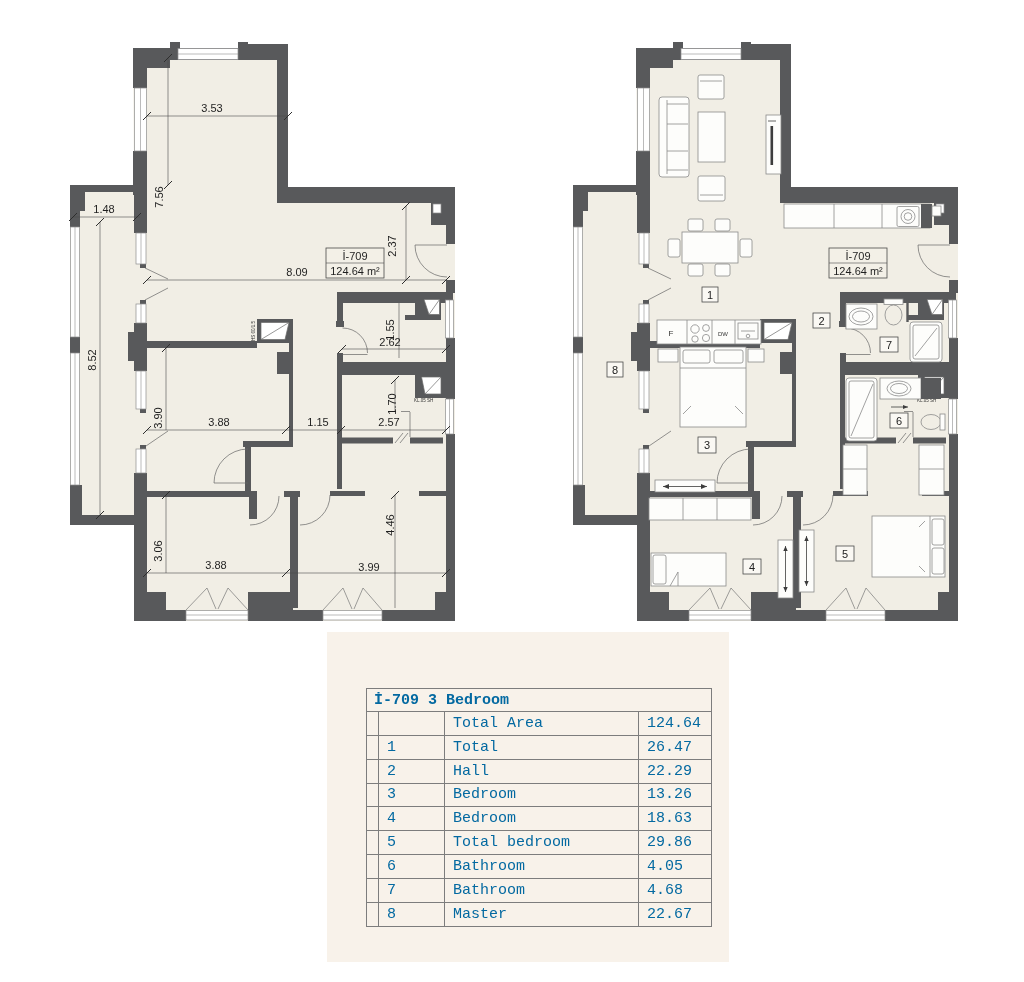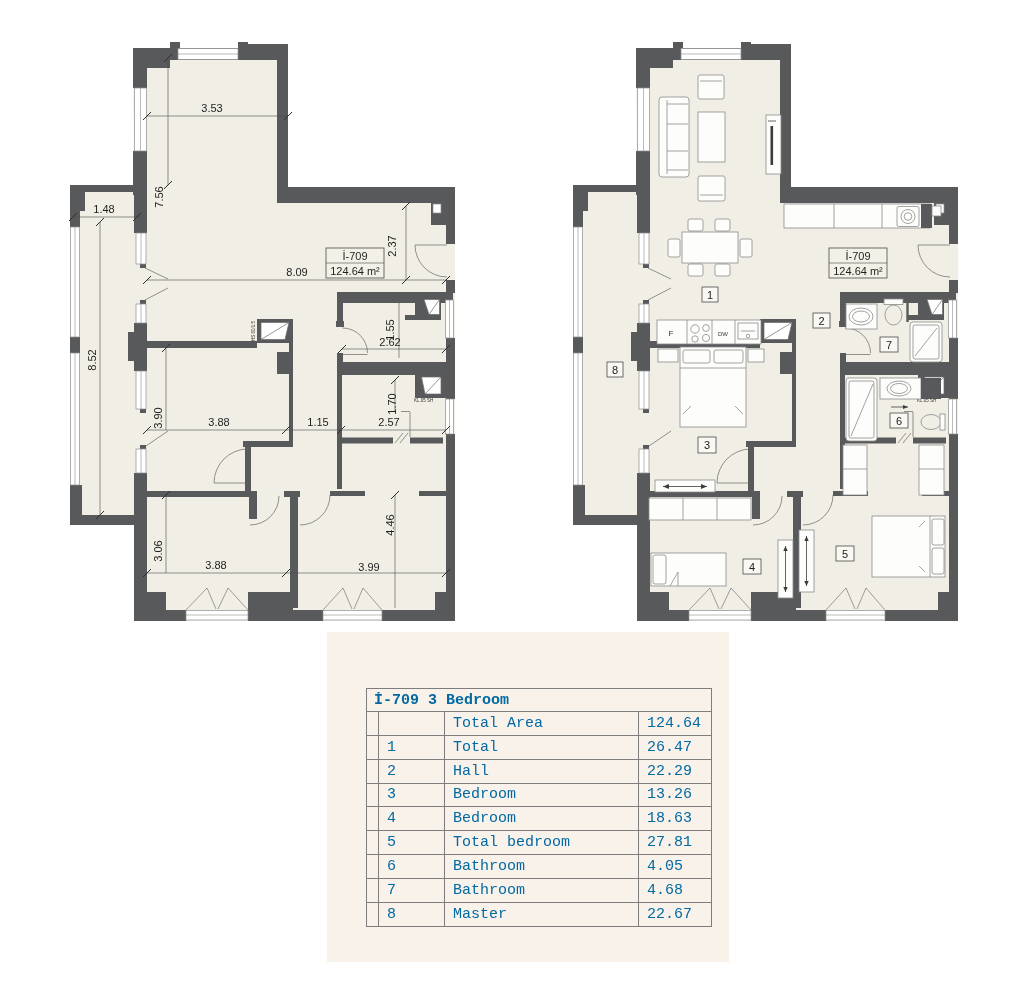--- a/index.html
+++ b/index.html
@@ -469,21 +469,21 @@
  <tr>
           <td></td>
           <td>4</td>
           <td>Bedroom</td>
           <td>18.63</td>
         </tr>
  <tr>
           <td></td>
           <td>5</td>
           <td>Total bedroom</td>
-          <td>27.81</td>
+          <td>29.86</td>
         </tr>
  <tr>
           <td></td>
           <td>6</td>
           <td>Bathroom</td>
           <td>4.05</td>
         </tr>
  <tr>
           <td></td>
           <td>7</td>

